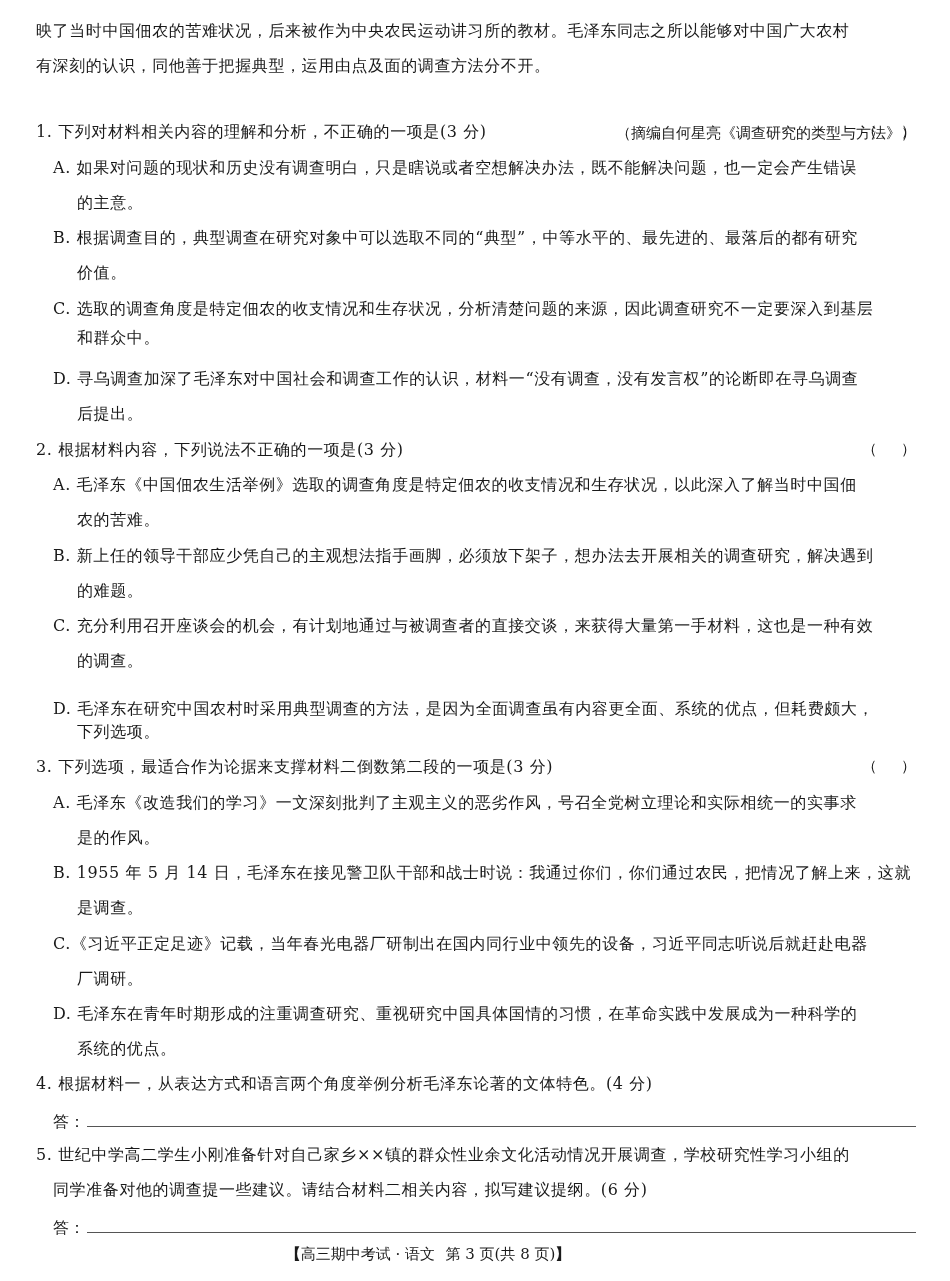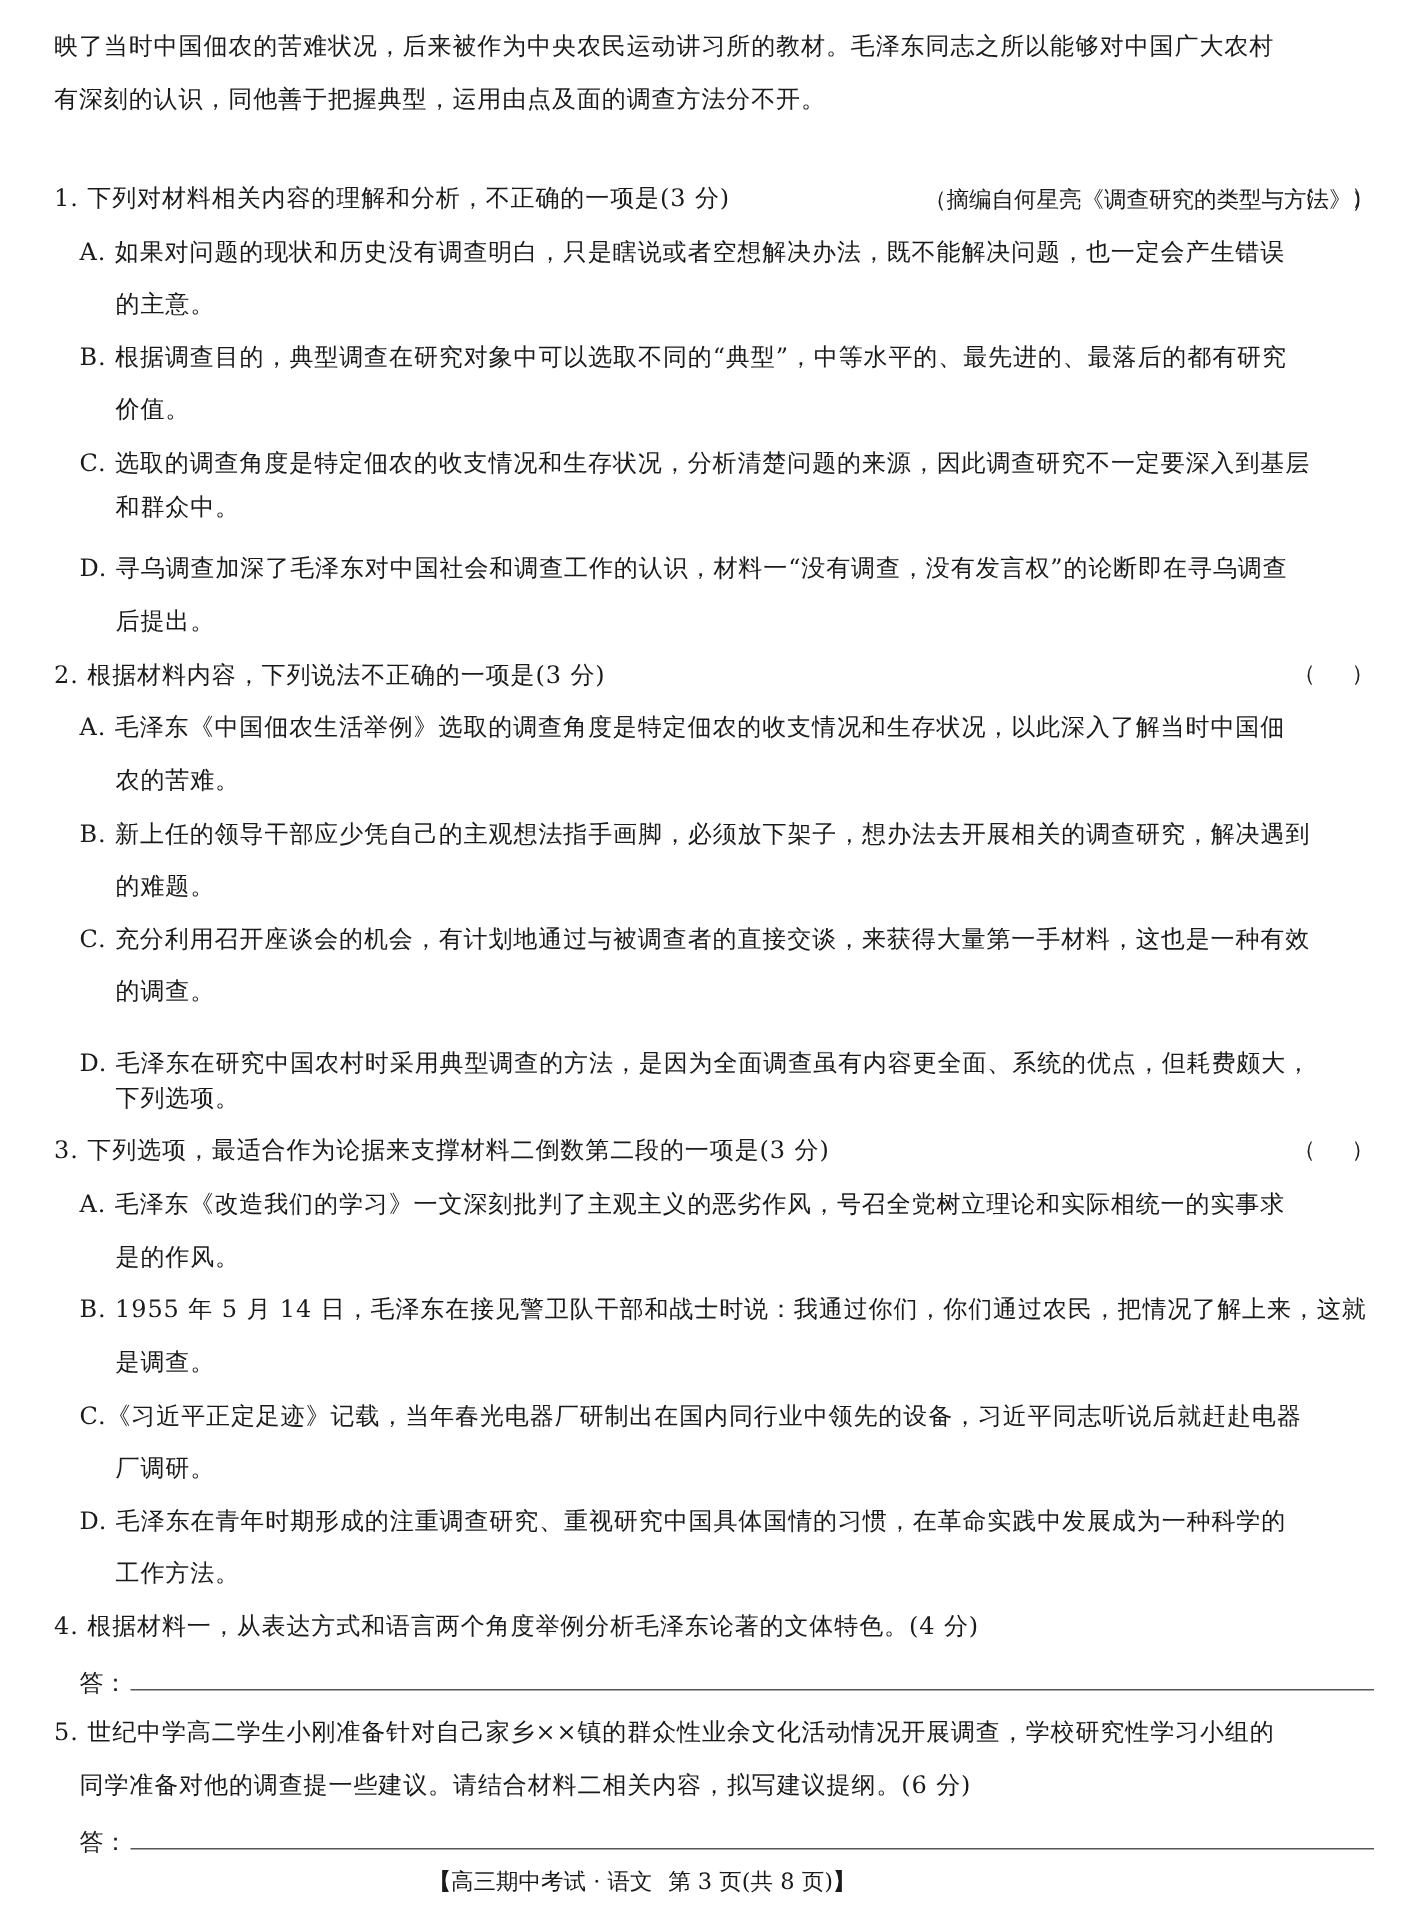--- a/index.html
+++ b/index.html
@@ -123,21 +123,21 @@
     <span>（</span>
     <span>）</span>
   </div>
   <div class="line indent1" style="top:785px;">A. 毛泽东《改造我们的学习》一文深刻批判了主观主义的恶劣作风，号召全党树立理论和实际相统一的实事求</div>
   <div class="line indent2" style="top:820px;">是的作风。</div>
   <div class="line indent1" style="top:855px;">B. 1955 年 5 月 14 日，毛泽东在接见警卫队干部和战士时说：我通过你们，你们通过农民，把情况了解上来，这就</div>
   <div class="line indent2" style="top:890px;">是调查。</div>
   <div class="line indent1" style="top:926px;">C.《习近平正定足迹》记载，当年春光电器厂研制出在国内同行业中领先的设备，习近平同志听说后就赶赴电器</div>
   <div class="line indent2" style="top:961px;">厂调研。</div>
   <div class="line indent1" style="top:996px;">D. 毛泽东在青年时期形成的注重调查研究、重视研究中国具体国情的习惯，在革命实践中发展成为一种科学的</div>
-  <div class="line indent2" style="top:1031px;">工作方法。</div>
+  <div class="line indent2" style="top:1031px;">系统的优点。</div>
 
   <div class="line" style="top:1066px;">4. 根据材料一，从表达方式和语言两个角度举例分析毛泽东论著的文体特色。(4 分)</div>
   <div class="answer" style="top:1102px;">
     <span class="label">答：</span>
     <span class="blank"></span>
   </div>
 
   <div class="line" style="top:1137px;">5. 世纪中学高二学生小刚准备针对自己家乡××镇的群众性业余文化活动情况开展调查，学校研究性学习小组的</div>
   <div class="line indent1" style="top:1172px;">同学准备对他的调查提一些建议。请结合材料二相关内容，拟写建议提纲。(6 分)</div>
   <div class="answer" style="top:1208px;">

